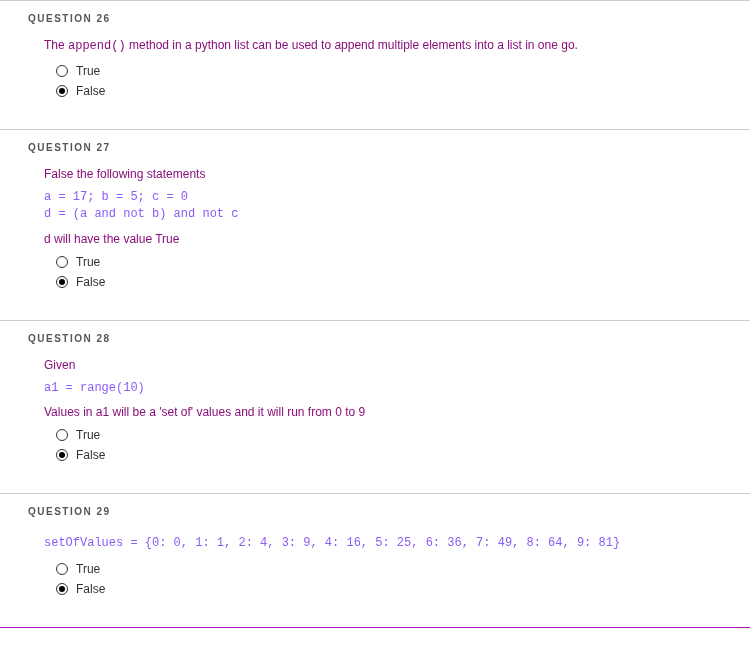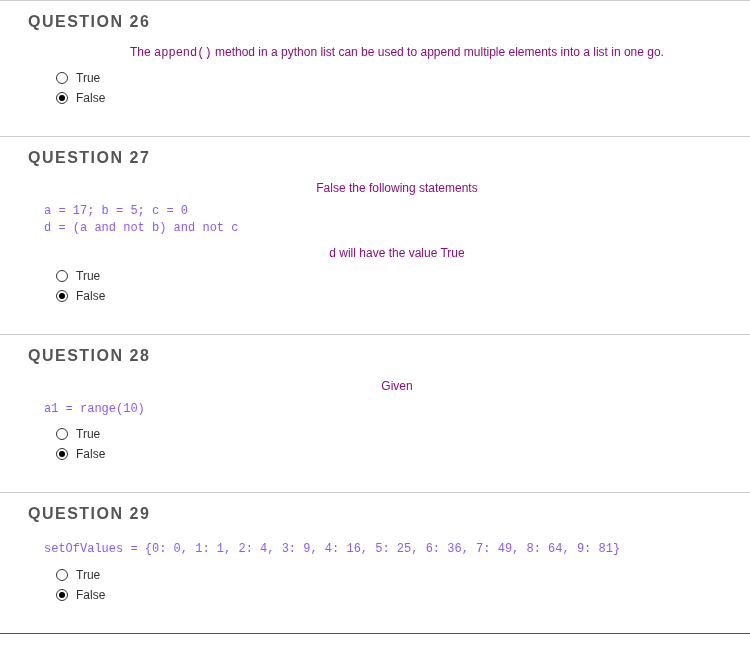--- a/index.html
+++ b/index.html
@@ -12,46 +12,45 @@
     width: 750px;
   }
   .question-block {
     border-top: 1px solid #ccc;
     padding: 0;
   }
   .question-block:last-child { border-bottom: 1px solid #a21caf; }
   .question-header {
     color: #555;
     font-weight: bold;
-    font-size: 16px;
+    font-size: 10px;
     letter-spacing: 1.5px;
     padding: 12px 0 8px 28px;
   }
   .question-body {
     padding: 4px 0 28px 44px;
     color: #8a0f7a;
     font-size: 12px;
     line-height: 1.5;
   }
   .prompt {
     margin-bottom: 6px;
-    text-align: center;
   }
   .prompt .code {
     font-family: "Courier New", monospace;
     color: #8a0f7a;
   }
   .code-block {
     font-family: "Courier New", monospace;
     color: #8b5cf6;
     white-space: pre;
     margin: 6px 0;
     line-height: 1.45;
   }
-  .followup { margin: 6px 0 4px 0; text-align: center; }
+  .followup { margin: 6px 0 4px 0; }
   .options {
     padding-left: 12px;
     color: #333;
   }
   .option-row {
     display: flex;
     align-items: center;
     height: 20px;
   }
   .radio {
@@ -120,20 +119,21 @@
             <span class="option-label">False</span>
           </div>
         </div>
       </div>
     </div>
     <div class="question-block">
       <div class="question-header">QUESTION 28</div>
       <div class="question-body">
         <div class="prompt"><span>Given</span></div>
         <div class="code-block">a1 = range(10)</div>
+        <div class="followup"><span>Values in a1 will be a 'set of' values and it will run from 0 to 9</span></div>
         <div class="options">
           <div class="option-row">
             <span class="radio"></span>
             <span class="option-label">True</span>
           </div>
           <div class="option-row">
             <span class="radio selected">
               <span class="dot"></span>
             </span>
             <span class="option-label">False</span>

